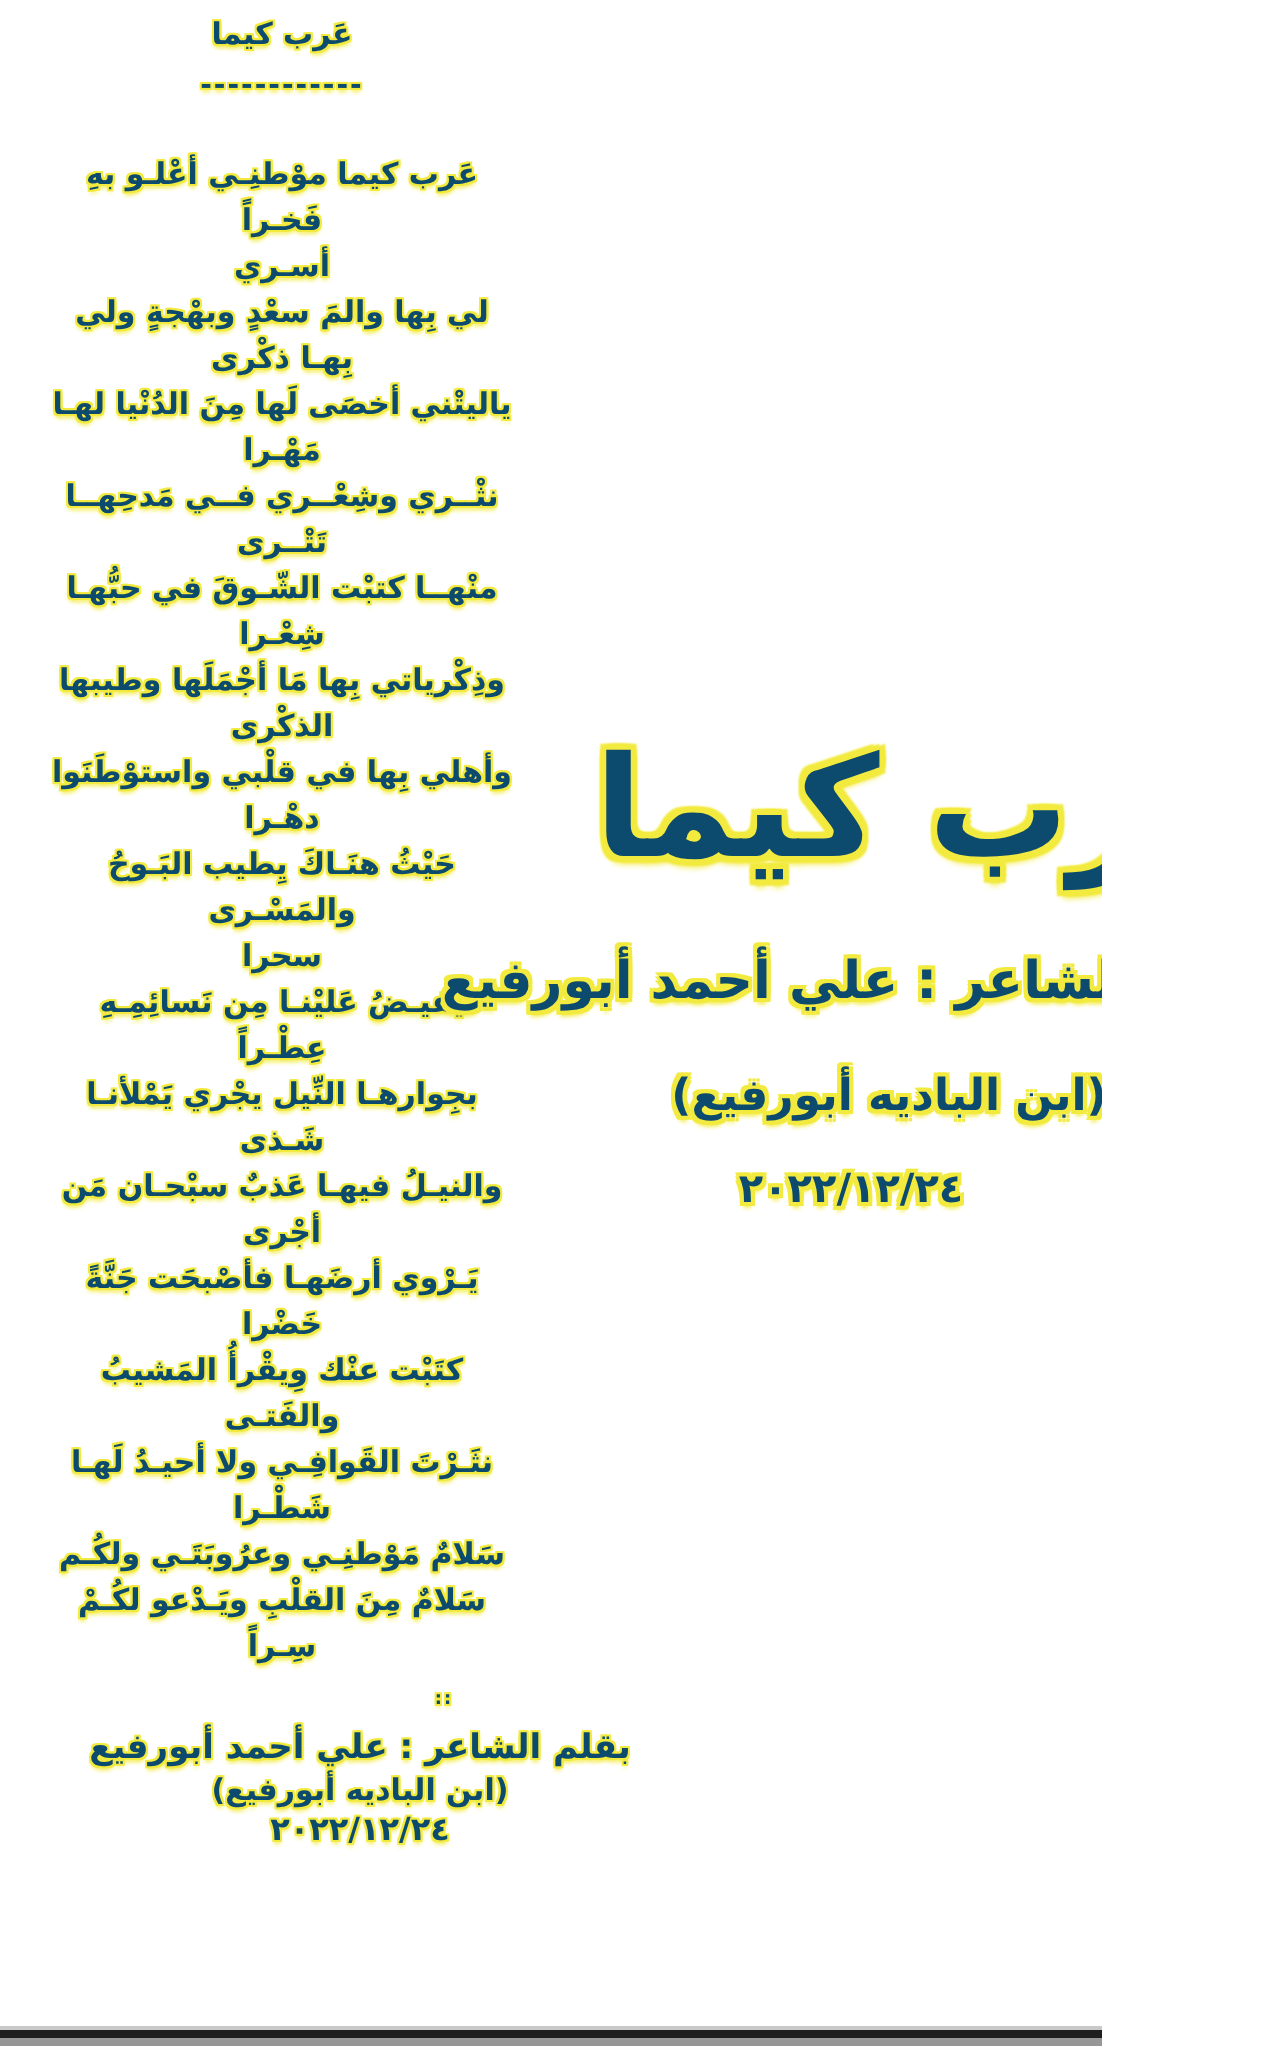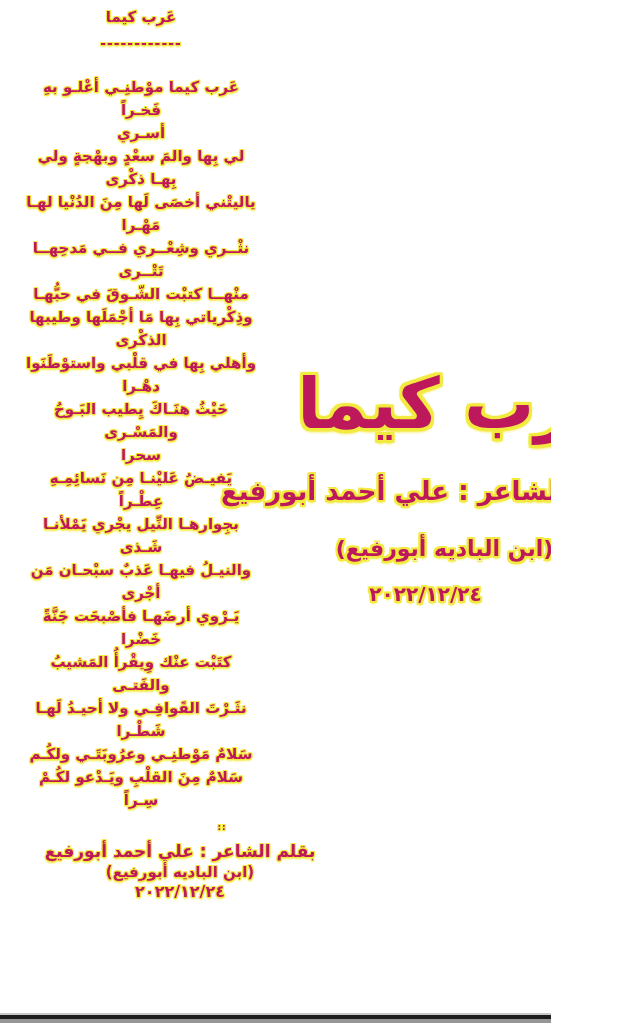--- a/index.html
+++ b/index.html
@@ -1,20 +1,20 @@
 <!DOCTYPE html>
 <html lang="ar"><head>
 <meta charset="utf-8">
 <style>
   :root{ --glow:#f2ea3e; }
   html,body{margin:0;padding:0;background:#fff;}
   .page{
     position:relative;width:551px;height:1023px;background:#ffffff;
     font-family:"DejaVu Sans","Liberation Sans",sans-serif;
-    color:#be185d;overflow:hidden;
+    color:#0c4a6e;overflow:hidden;
   }
   
   .glow{
     text-shadow:
       -1px -1px 0 var(--glow), 1px -1px 0 var(--glow),
       -1px  1px 0 var(--glow), 1px  1px 0 var(--glow),
        0   -1px 0 var(--glow), 0    1px 0 var(--glow),
       -1px  0   0 var(--glow), 1px  0   0 var(--glow),
        0    2px 2px var(--glow);
   }
@@ -93,20 +93,21 @@
         <div class="verse">
           <span class="glow">ياليتْني أخصَى لَها مِنَ الدُنْيا لهـا</span>
           <span class="glow">مَهْـرا</span>
         </div>
         <div class="verse">
           <span class="glow">نثْــري وشِعْــري فــي مَدحِهــا</span>
           <span class="glow">تَتْــرى</span>
         </div>
         <div class="verse">
           <span class="glow">منْهــا كتبْت الشّـوقَ في حبُّهـا</span>
+          <span class="glow">شِعْـرا</span>
         </div>
         <div class="verse">
           <span class="glow">وذِكْرياتي بِها مَا أجْمَلَها وطيبها</span>
           <span class="glow">الذكْرى</span>
         </div>
         <div class="verse">
           <span class="glow">وأهلي بِها  في قلْبي واستوْطَنَوا</span>
           <span class="glow">دهْـرا</span>
         </div>
         <div class="verse">

